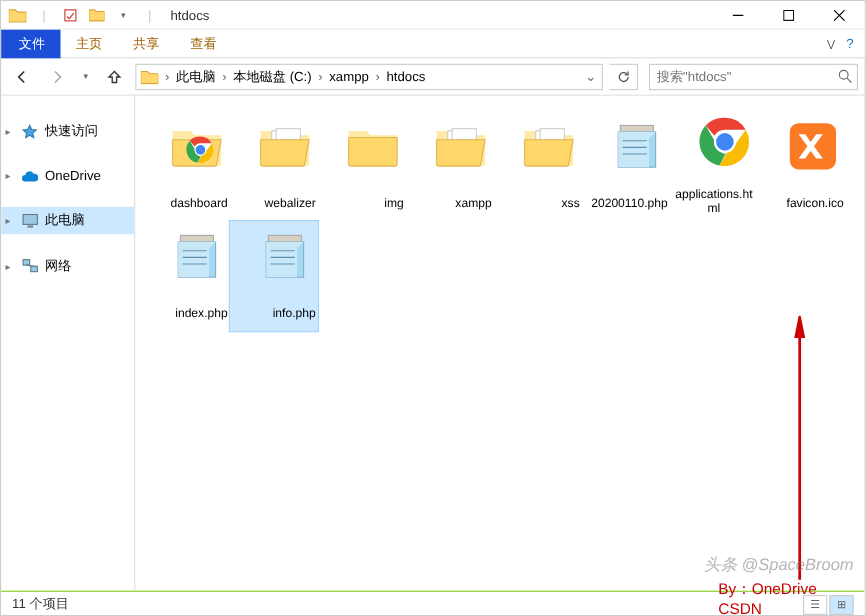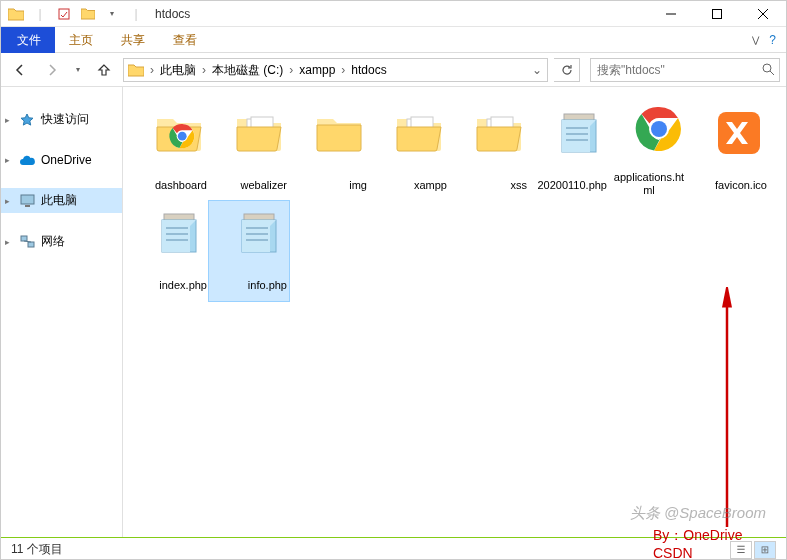--- a/index.html
+++ b/index.html
@@ -41,21 +41,21 @@
 
 .content { flex: 1; padding: 14px 6px; display: flex; flex-wrap: wrap; align-content: flex-start; position: relative; }
 .file-item { width: 80px; height: 100px; display: flex; flex-direction: column; align-items: flex-end; gap: 18px; padding: 4px 2px; text-align: center; }
 .file-item.selected { background: #cce8ff; outline: 1px solid #99d1ff; }
 .file-icon { width: 56px; height: 56px; display: flex; align-items: center; justify-content: center; }
 .file-label { font-size: 11px; line-height: 1.2; word-break: break-all; }
 
 .arrow-annotation { position: absolute; left: 594px; top: 200px; }
 .arrow-annotation svg { width: 20px; height: 250px; }
 .byline { position: absolute; left: 530px; top: 440px; color: #c00; font-size: 14px; }
-.watermark { position: absolute; right: 20px; bottom: 36px; color: rgba(120,120,120,0.55); font-size: 15px; font-style: italic; }
+.watermark { position: absolute; right: 10px; bottom: 36px; color: rgba(120,120,120,0.55); font-size: 15px; font-style: italic; }
 
 .statusbar { height: 24px; border-top: 1px solid #84cc16; display: flex; align-items: center; padding: 0 10px; background: #fff; }
 .status-text { color: #333; }
 .view-btns { margin-left: auto; display: flex; gap: 2px; }
 .view-btn { width: 22px; height: 18px; border: 1px solid #ccc; display: flex; align-items: center; justify-content: center; font-size: 10px; color: #666; }
 .view-btn.active { background: #cce8ff; }
 
 
 .folder-svg { width: 48px; height: 40px; }
 .notepad-svg { width: 46px; height: 46px; }

